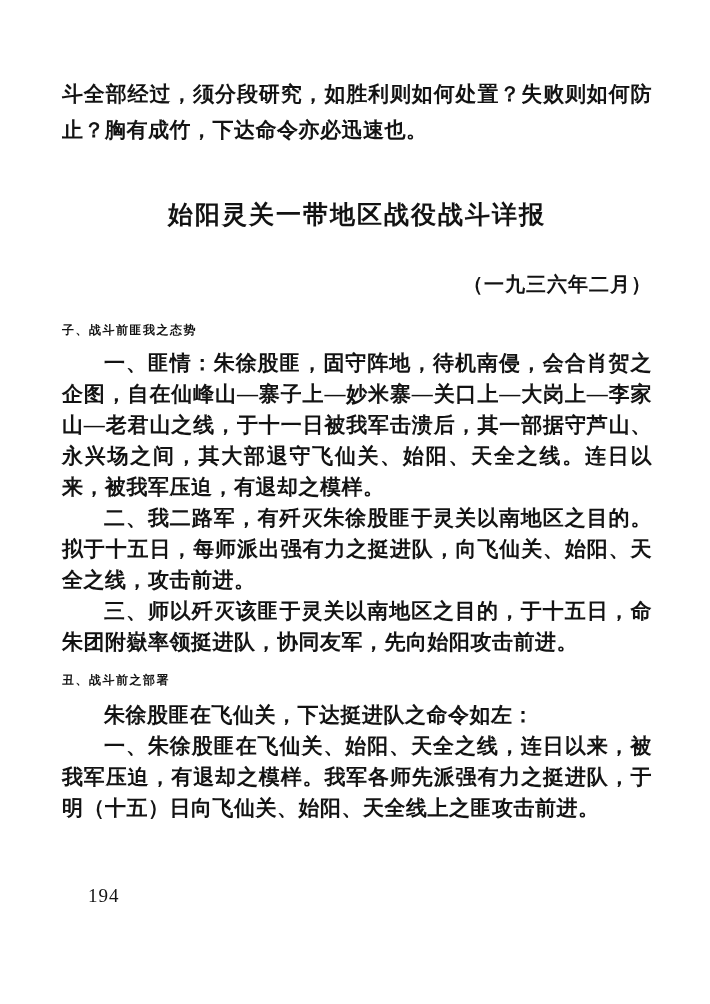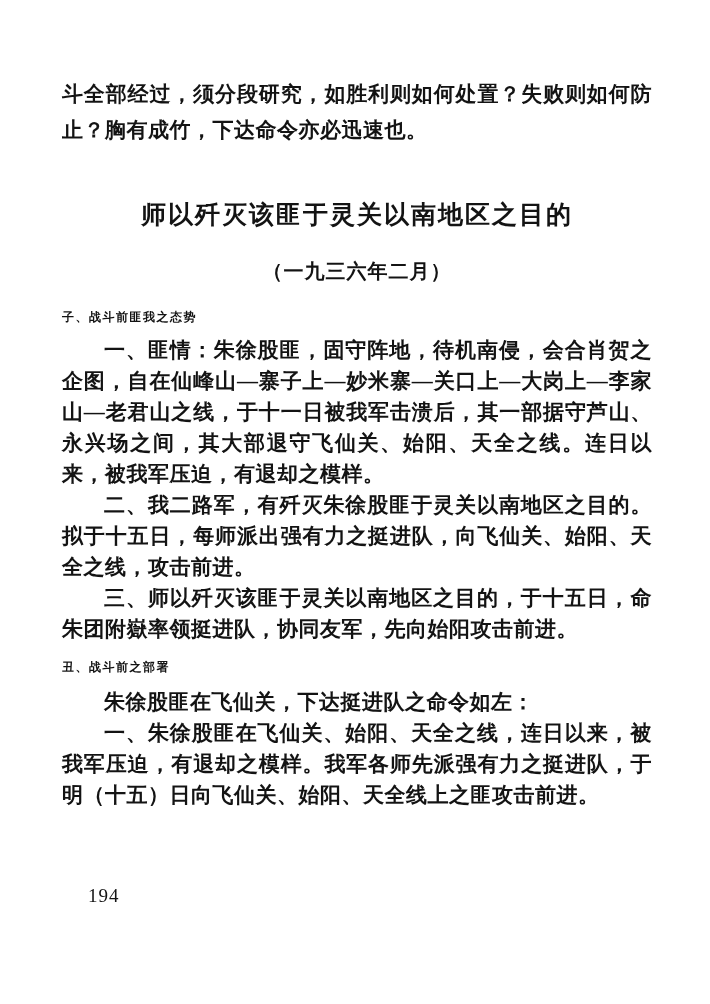--- a/index.html
+++ b/index.html
@@ -42,25 +42,25 @@
   .doc-title {
     text-align: center;
     font-size: 25px;
     font-weight: 700;
     letter-spacing: 2px;
     margin: 0;
   }
   .title-1 { margin-top: 50px; }
   .title-2 { margin-top: 31px; }
   .date-line {
-    text-align: center;
+    text-align: right;
     font-size: 20px;
     font-weight: 700;
     letter-spacing: 1px;
-    margin-top: 27px;
+    margin-top: 40px;
   }
   .section-heading {
     text-align: left;
     font-size: 12px;
     font-weight: 700;
     letter-spacing: 1.5px;
     margin: 0;
   }
   .heading-1 { margin-top: 24px; margin-bottom: 9px; }
   .heading-2 { margin-top: 14px; margin-bottom: 11px; }
@@ -75,21 +75,21 @@
   }
 </style>
 </head>
 <body>
 
 <div class="page">
   <div class="content">
 
     <p class="body-par carryover">斗全部经过，须分段研究，如胜利则如何处置？失败则如何防止？胸有成竹，下达命令亦必迅速也。</p>
 
-    <h1 class="doc-title title-1">师以歼灭该匪于灵关以南地区之目的</h1>
+    <h1 class="doc-title title-1">始阳灵关一带地区战役战斗详报</h1>
 
 
     <div class="date-line">（一九三六年二月）</div>
 
     <h2 class="section-heading heading-1">子、战斗前匪我之态势</h2>
 
     <p class="body-par indent">一、匪情：朱徐股匪，固守阵地，待机南侵，会合肖贺之企图，自在仙峰山—寨子上—妙米寨—关口上—大岗上—李家山—老君山之线，于十一日被我军击溃后，其一部据守芦山、永兴场之间，其大部退守飞仙关、始阳、天全之线。连日以来，被我军压迫，有退却之模样。</p>
 
     <p class="body-par indent">二、我二路军，有歼灭朱徐股匪于灵关以南地区之目的。拟于十五日，每师派出强有力之挺进队，向飞仙关、始阳、天全之线，攻击前进。</p>
 

